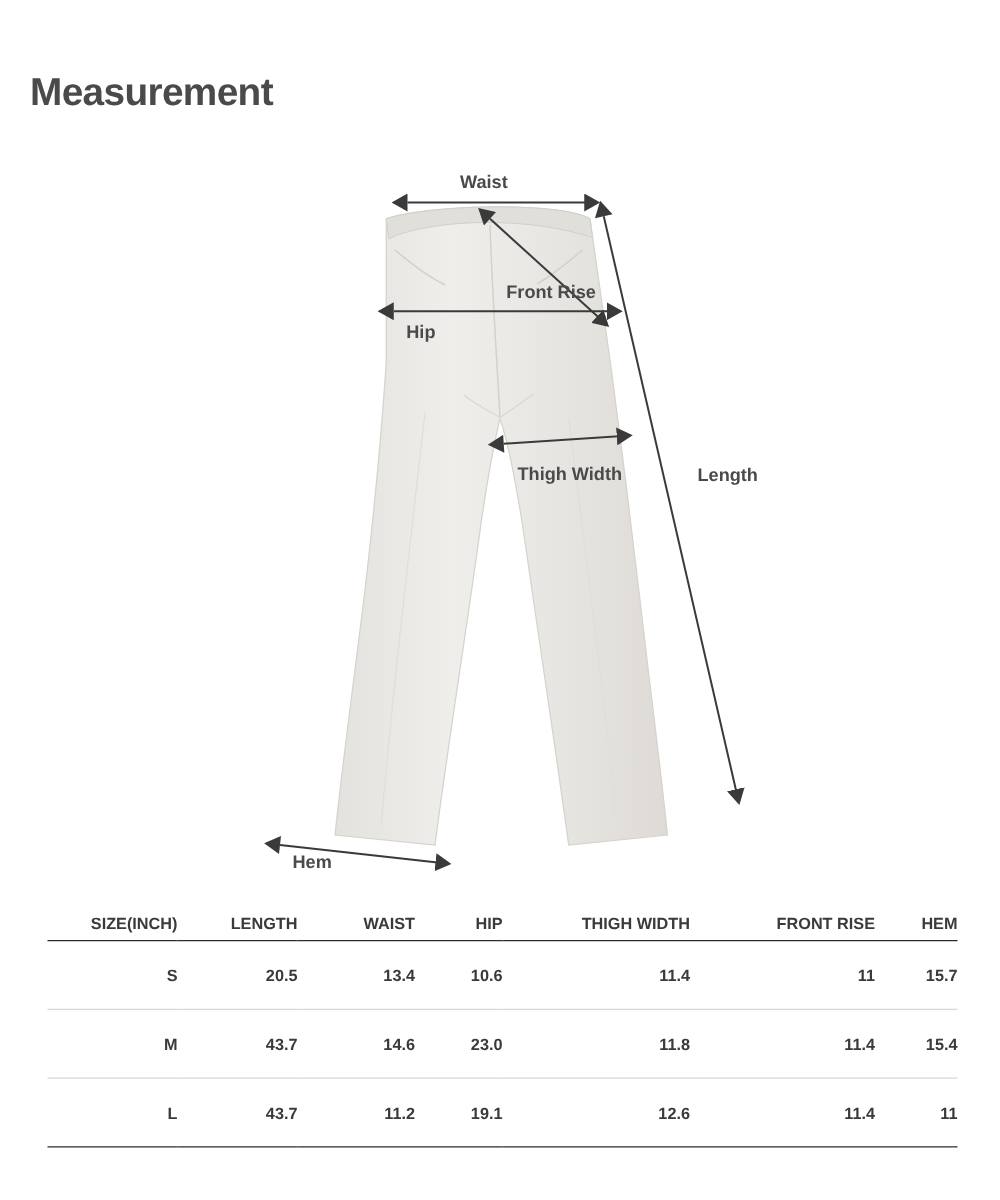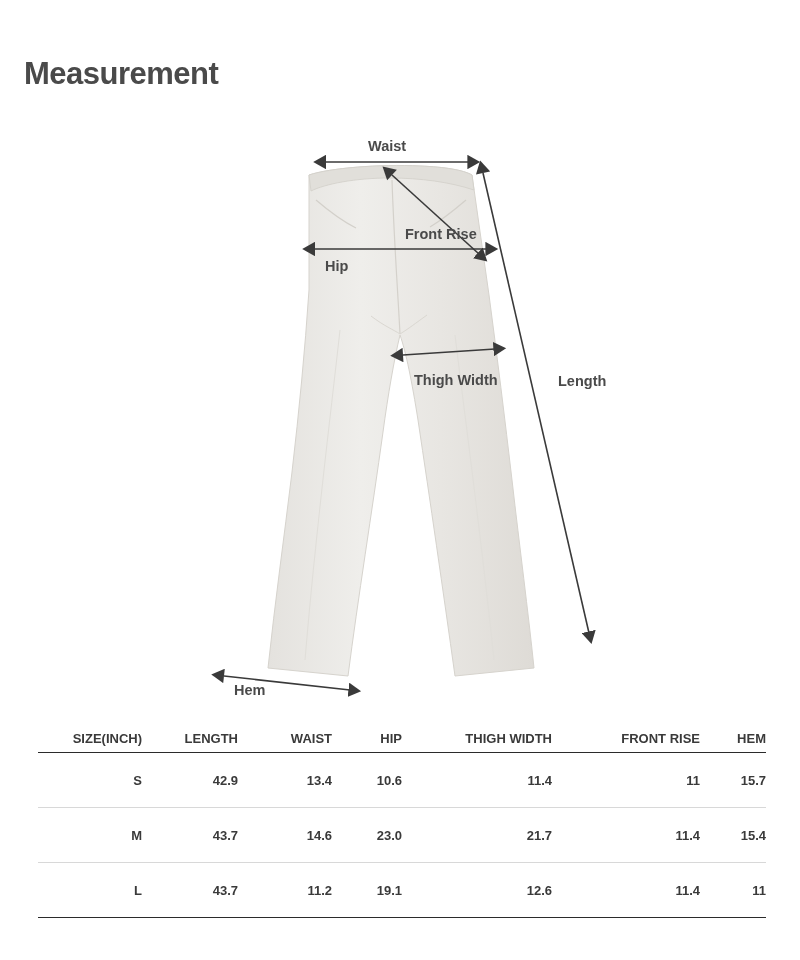--- a/index.html
+++ b/index.html
@@ -191,33 +191,33 @@
           <th>WAIST</th>
           <th>HIP</th>
           <th>THIGH WIDTH</th>
           <th>FRONT RISE</th>
           <th>HEM</th>
         </tr>
       </thead>
       <tbody>
         <tr>
           <td>S</td>
-          <td>42.9</td>
+          <td>20.5</td>
           <td>13.4</td>
           <td>10.6</td>
           <td>11.4</td>
           <td>11</td>
           <td>15.7</td>
         </tr>
         <tr>
           <td>M</td>
           <td>43.7</td>
           <td>14.6</td>
           <td>23.0</td>
-          <td>21.7</td>
+          <td>11.8</td>
           <td>11.4</td>
           <td>15.4</td>
         </tr>
         <tr>
           <td>L</td>
           <td>43.7</td>
           <td>11.2</td>
           <td>19.1</td>
           <td>12.6</td>
           <td>11.4</td>

